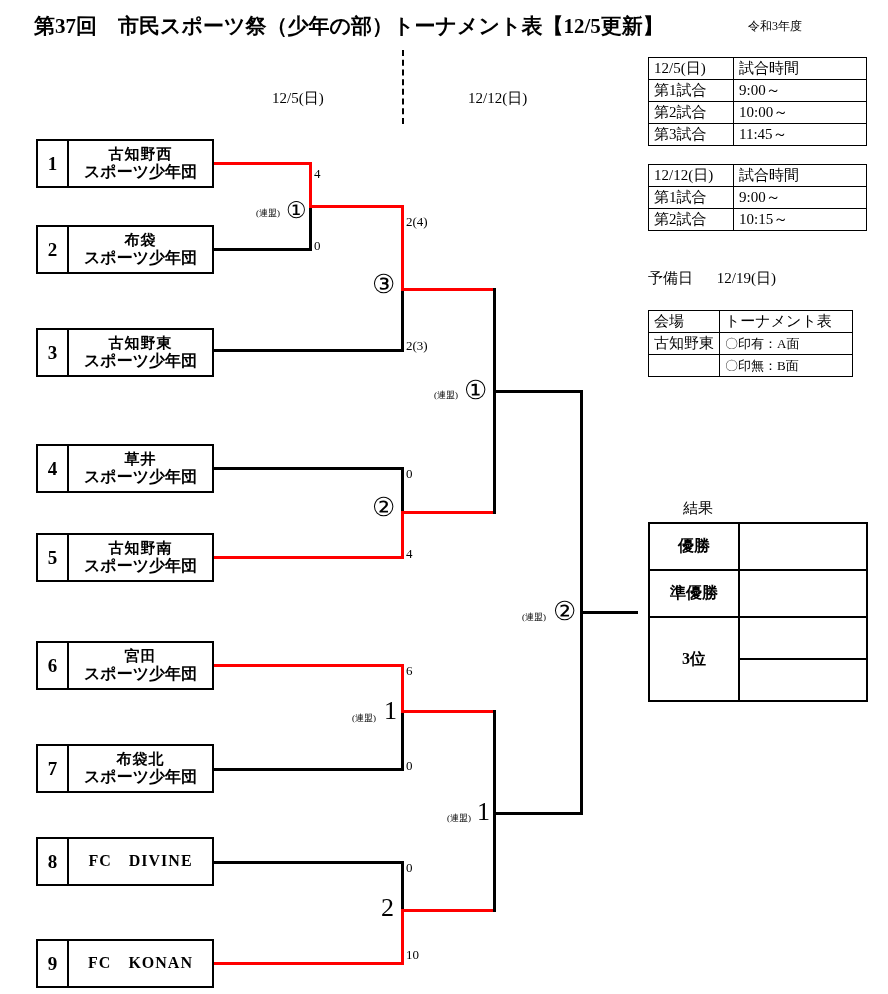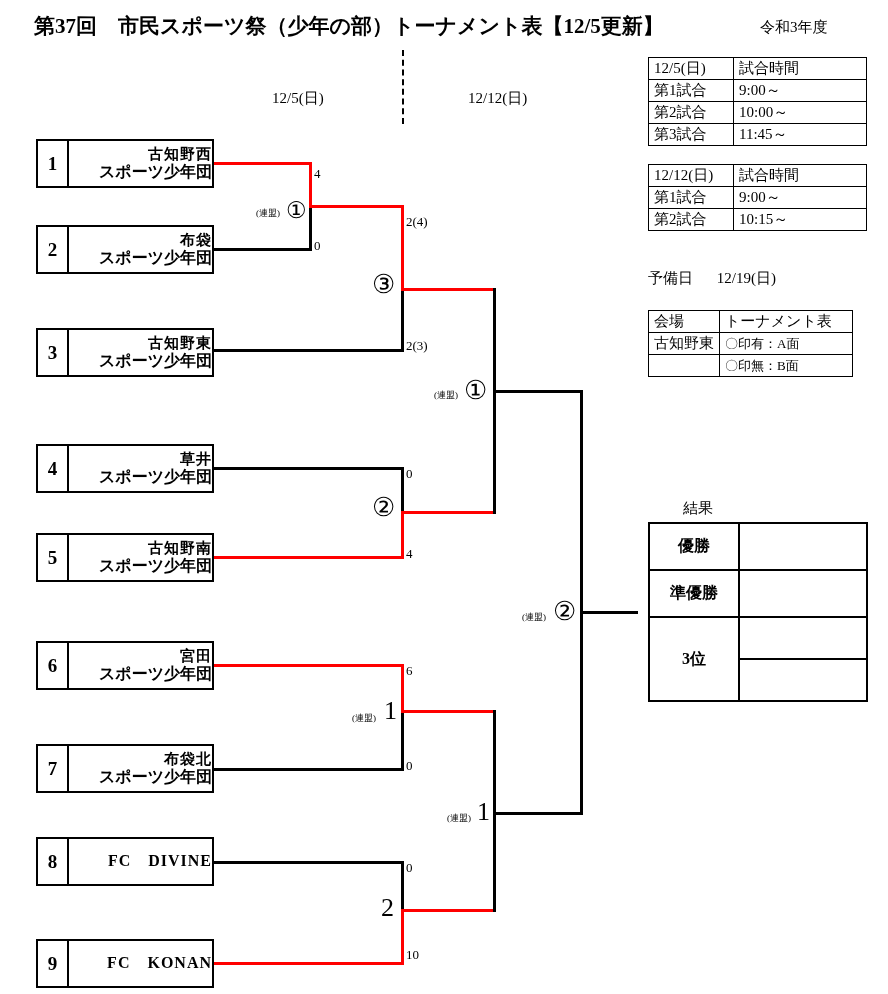--- a/index.html
+++ b/index.html
@@ -24,23 +24,22 @@
     left: 34px;
     top: 12px;
     font-size: 21px;
     font-weight: bold;
     letter-spacing: 0px;
     white-space: nowrap;
   }
   #year {
     left: 748px;
     top: 18px;
-    font-size: 15px;
-    white-space: nowrap;
-    margin-left: 12px;
+    font-size: 12px;
+    white-space: nowrap;
   }
 
   
   .round-label {
     font-size: 15px;
     white-space: nowrap;
   }
   #round1 { left: 272px; top: 89px; }
   #round2 { left: 468px; top: 89px; }
 
@@ -69,21 +68,21 @@
     display: flex;
     align-items: center;
     justify-content: center;
     font-size: 19px;
     font-weight: bold;
   }
   .team .names {
     flex: 1;
     display: flex;
     flex-direction: column;
-    align-items: flex-end;
+    align-items: center;
     justify-content: center;
     line-height: 1.15;
   }
   .team .n1 {
     font-size: 15px;
     font-weight: bold;
     letter-spacing: 1px;
   }
   .team .n2 {
     font-size: 16px;

